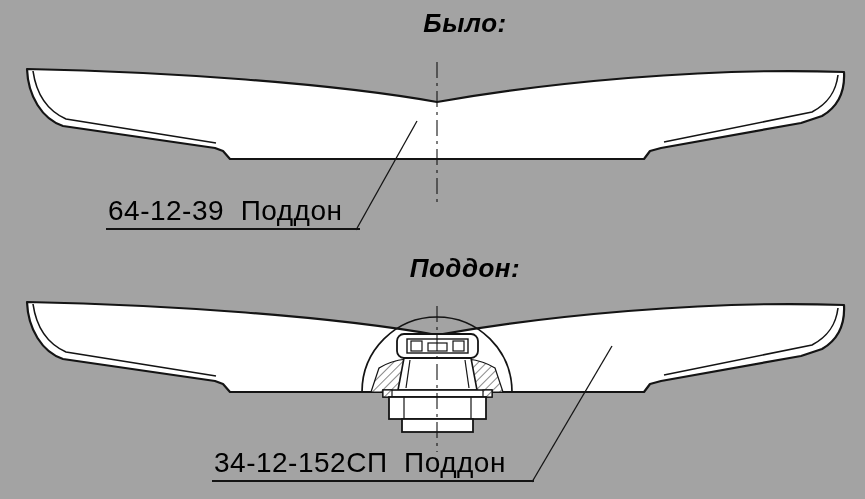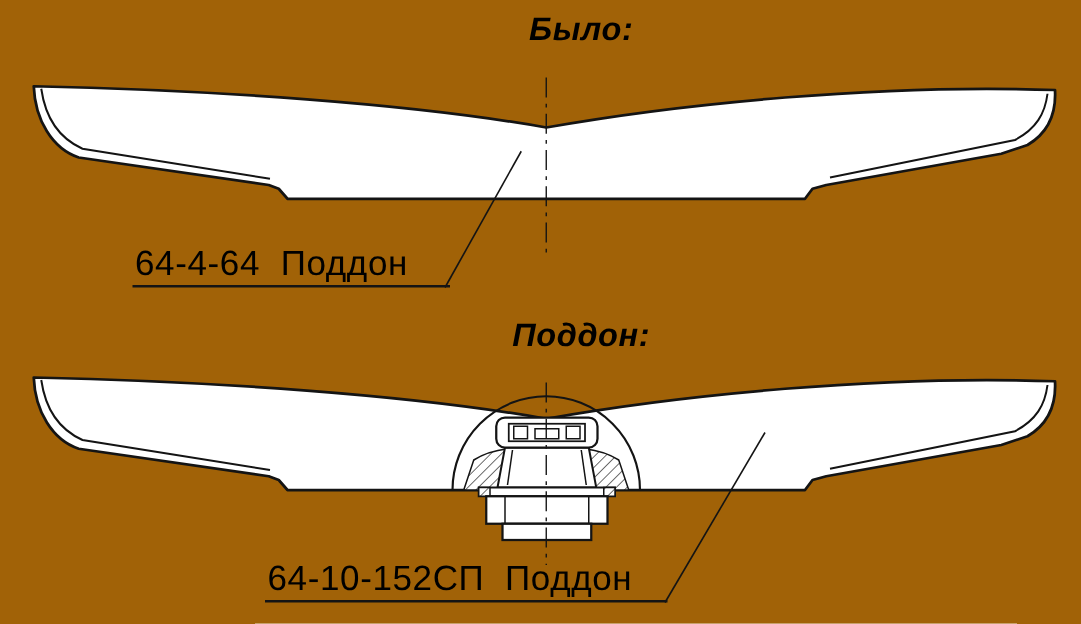--- a/index.html
+++ b/index.html
@@ -1,20 +1,20 @@
 <!DOCTYPE html>
 <html><head>
 <meta charset="utf-8">
 <style>
   html, body { margin: 0; padding: 0; background: #ffffff; }
   .stage {
     position: relative;
     width: 865px;
     height: 499px;
-    background: #a16207;
+    background: #a3a3a3;
     font-family: "Liberation Sans", sans-serif;
     color: #000000;
     overflow: hidden;
   }
   svg.drawing { position: absolute; left: 0; top: 0; }
   .title {
     position: absolute;
     font-weight: bold;
     font-style: italic;
     font-size: 26px;
@@ -103,19 +103,19 @@
         <rect class="part sw12" x="428" y="343" width="19" height="8"></rect>
       </g>
 
       <line class="cl" x1="437" y1="306" x2="437" y2="452"></line>
       <line class="leader" x1="532" y1="482" x2="612" y2="346"></line>
     </g>
   </svg>
 
   <div class="title title-before">Было:</div>
 
-  <div class="part-label label-before">64-4-64  Поддон</div>
+  <div class="part-label label-before">64-12-39  Поддон</div>
 
   <div class="title title-after">Поддон:</div>
 
-  <div class="part-label label-after">64-10-152СП  Поддон</div>
+  <div class="part-label label-after">34-12-152СП  Поддон</div>
 
 </div>
 
 </body></html>

